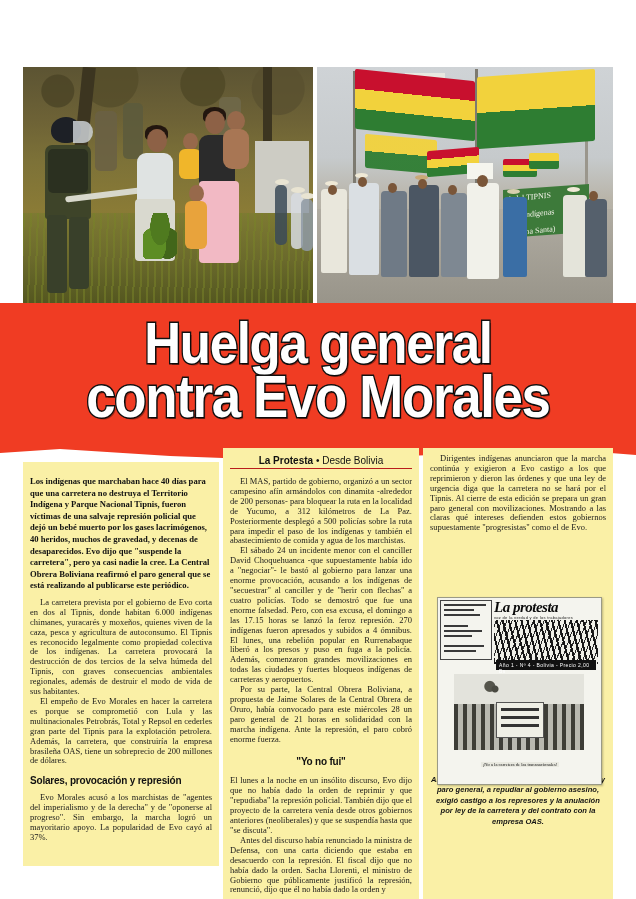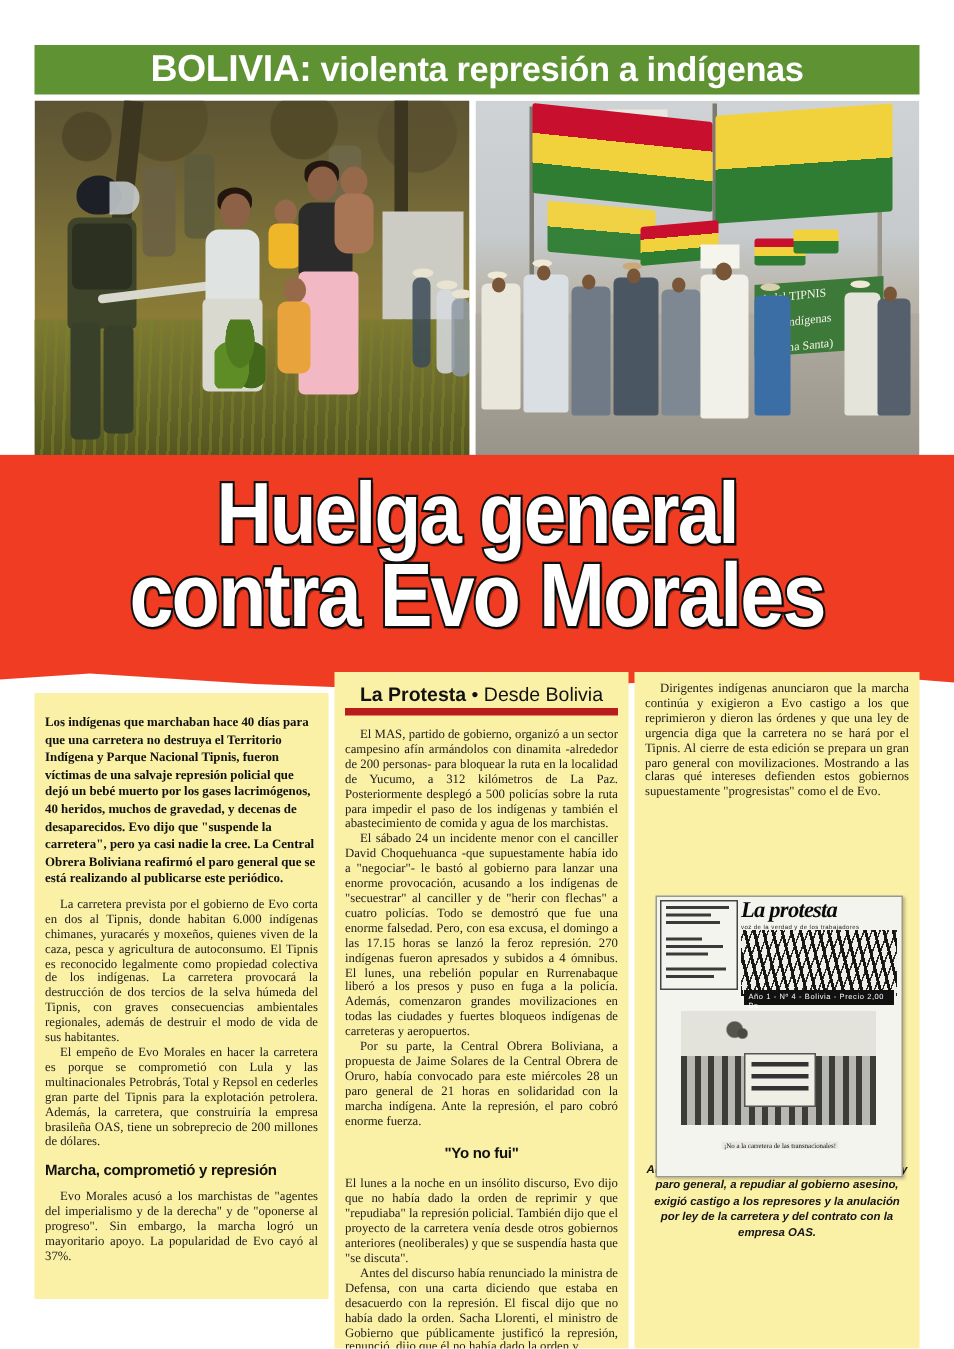--- a/index.html
+++ b/index.html
@@ -119,22 +119,22 @@
     color:#1a1a1a;text-align:justify;margin:0;text-indent:10px;
     hyphens:auto;
   }
   p.body.noind{text-indent:0;}
   h3.sub{
     font-family:"Liberation Sans",sans-serif;font-weight:bold;font-size:10px;
     color:#111;margin:9px 0 7px 0;letter-spacing:-0.2px;
   }
   h3.sub.ctr{text-align:center;margin:12px 0 9px 0;}
   .byline{
-    text-align:center;font-family:"Liberation Sans",sans-serif;font-size:13px;
-    color:#111;margin:1px 0 8px 0;border-bottom:5px solid #b91c1c;padding-bottom:2px;
+    text-align:center;font-family:"Liberation Sans",sans-serif;font-size:10px;
+    color:#111;margin:1px 0 8px 0;border-bottom:1px solid #b91c1c;padding-bottom:2px;
     display:block;
   }
   .byline b{font-weight:bold;text-decoration:none;}
 
   
   .repro{
     position:absolute;left:437px;top:597px;width:163px;height:186px;
     background:#f4f4ee;border:1px solid #9a9a86;overflow:hidden;
     box-shadow:1px 1px 2px rgba(0,0,0,.25);
   }
@@ -174,25 +174,20 @@
     font-family:"Liberation Sans",sans-serif;font-style:italic;font-weight:bold;
     font-size:7.6px;line-height:10.4px;color:#141414;text-align:center;
     margin-top:8px;
   }
 </style>
 </head>
 <body>
 
 <div class="page">
 
-  <div class="banner">
-    <div class="banner-text">
-      <span class="b1">BOLIVIA:</span><span> violenta represión a indígenas</span>
-    </div>
-  </div>
 
   <div class="photos">
 
     <div class="photo photo-left">
       <div class="pl-bg"></div>
       <div class="pl-trees"></div>
       <div class="pl-trunk" style="left:52px;top:0;width:13px;height:150px;transform:rotate(6deg);"></div>
       <div class="pl-trunk" style="left:240px;top:0;width:9px;height:120px;"></div>
       <div class="shed"></div>
       <div class="pl-grass"></div>
@@ -296,21 +291,21 @@
   <div class="redband"></div>
   <div class="headline">
     <span>Huelga general</span>
     <span class="l2">contra Evo Morales</span>
   </div>
 
   <div class="col col1">
     <div class="lead">Los indígenas que marchaban hace 40 días para que una carretera no destruya el Territorio Indígena y Parque Nacional Tipnis, fueron víctimas de una salvaje represión policial que dejó un bebé muerto por los gases lacrimógenos, 40 heridos, muchos de gravedad, y decenas de desaparecidos. Evo dijo que "suspende la carretera", pero ya casi nadie la cree. La Central Obrera Boliviana reafirmó el paro general que se está realizando al publicarse este periódico.</div>
     <p class="body">La carretera prevista por el gobierno de Evo corta en dos al Tipnis, donde habitan 6.000 indígenas chimanes, yuracarés y moxeños, quienes viven de la caza, pesca y agricultura de autoconsumo. El Tipnis es reconocido legalmente como propiedad colectiva de los indígenas. La carretera provocará la destrucción de dos tercios de la selva húmeda del Tipnis, con graves consecuencias ambientales regionales, además de destruir el modo de vida de sus habitantes.</p>
     <p class="body">El empeño de Evo Morales en hacer la carretera es porque se comprometió con Lula y las multinacionales Petrobrás, Total y Repsol en cederles gran parte del Tipnis para la explotación petrolera. Además, la carretera, que construiría la empresa brasileña OAS, tiene un sobreprecio de 200 millones de dólares.</p>
-    <h3 class="sub">Marcha, comprometió y represión</h3>
+    <h3 class="sub">Solares, provocación y represión</h3>
     <p class="body">Evo Morales acusó a los marchistas de "agentes del imperialismo y de la derecha" y de "oponerse al progreso". Sin embargo, la marcha logró un mayoritario apoyo. La popularidad de Evo cayó al 37%.</p>
   </div>
 
   <div class="col col2">
     <div class="byline">
       <b>La Protesta</b><span> • Desde Bolivia</span>
     </div>
     <p class="body">El MAS, partido de gobierno, organizó a un sector campesino afín armándolos con dinamita -alrededor de 200 personas- para bloquear la ruta en la localidad de Yucumo, a 312 kilómetros de La Paz. Posteriormente desplegó a 500 policías sobre la ruta para impedir el paso de los indígenas y también el abastecimiento de comida y agua de los marchistas.</p>
     <p class="body">El sábado 24 un incidente menor con el canciller David Choquehuanca -que supuestamente había ido a "negociar"- le bastó al gobierno para lanzar una enorme provocación, acusando a los indígenas de "secuestrar" al canciller y de "herir con flechas" a cuatro policías. Todo se demostró que fue una enorme falsedad. Pero, con esa excusa, el domingo a las 17.15 horas se lanzó la feroz represión. 270 indígenas fueron apresados y subidos a 4 ómnibus. El lunes, una rebelión popular en Rurrenabaque liberó a los presos y puso en fuga a la policía. Además, comenzaron grandes movilizaciones en todas las ciudades y fuertes bloqueos indígenas de carreteras y aeropuertos.</p>
     <p class="body">Por su parte, la Central Obrera Boliviana, a propuesta de Jaime Solares de la Central Obrera de Oruro, había convocado para este miércoles 28 un paro general de 21 horas en solidaridad con la marcha indígena. Ante la represión, el paro cobró enorme fuerza.</p>

